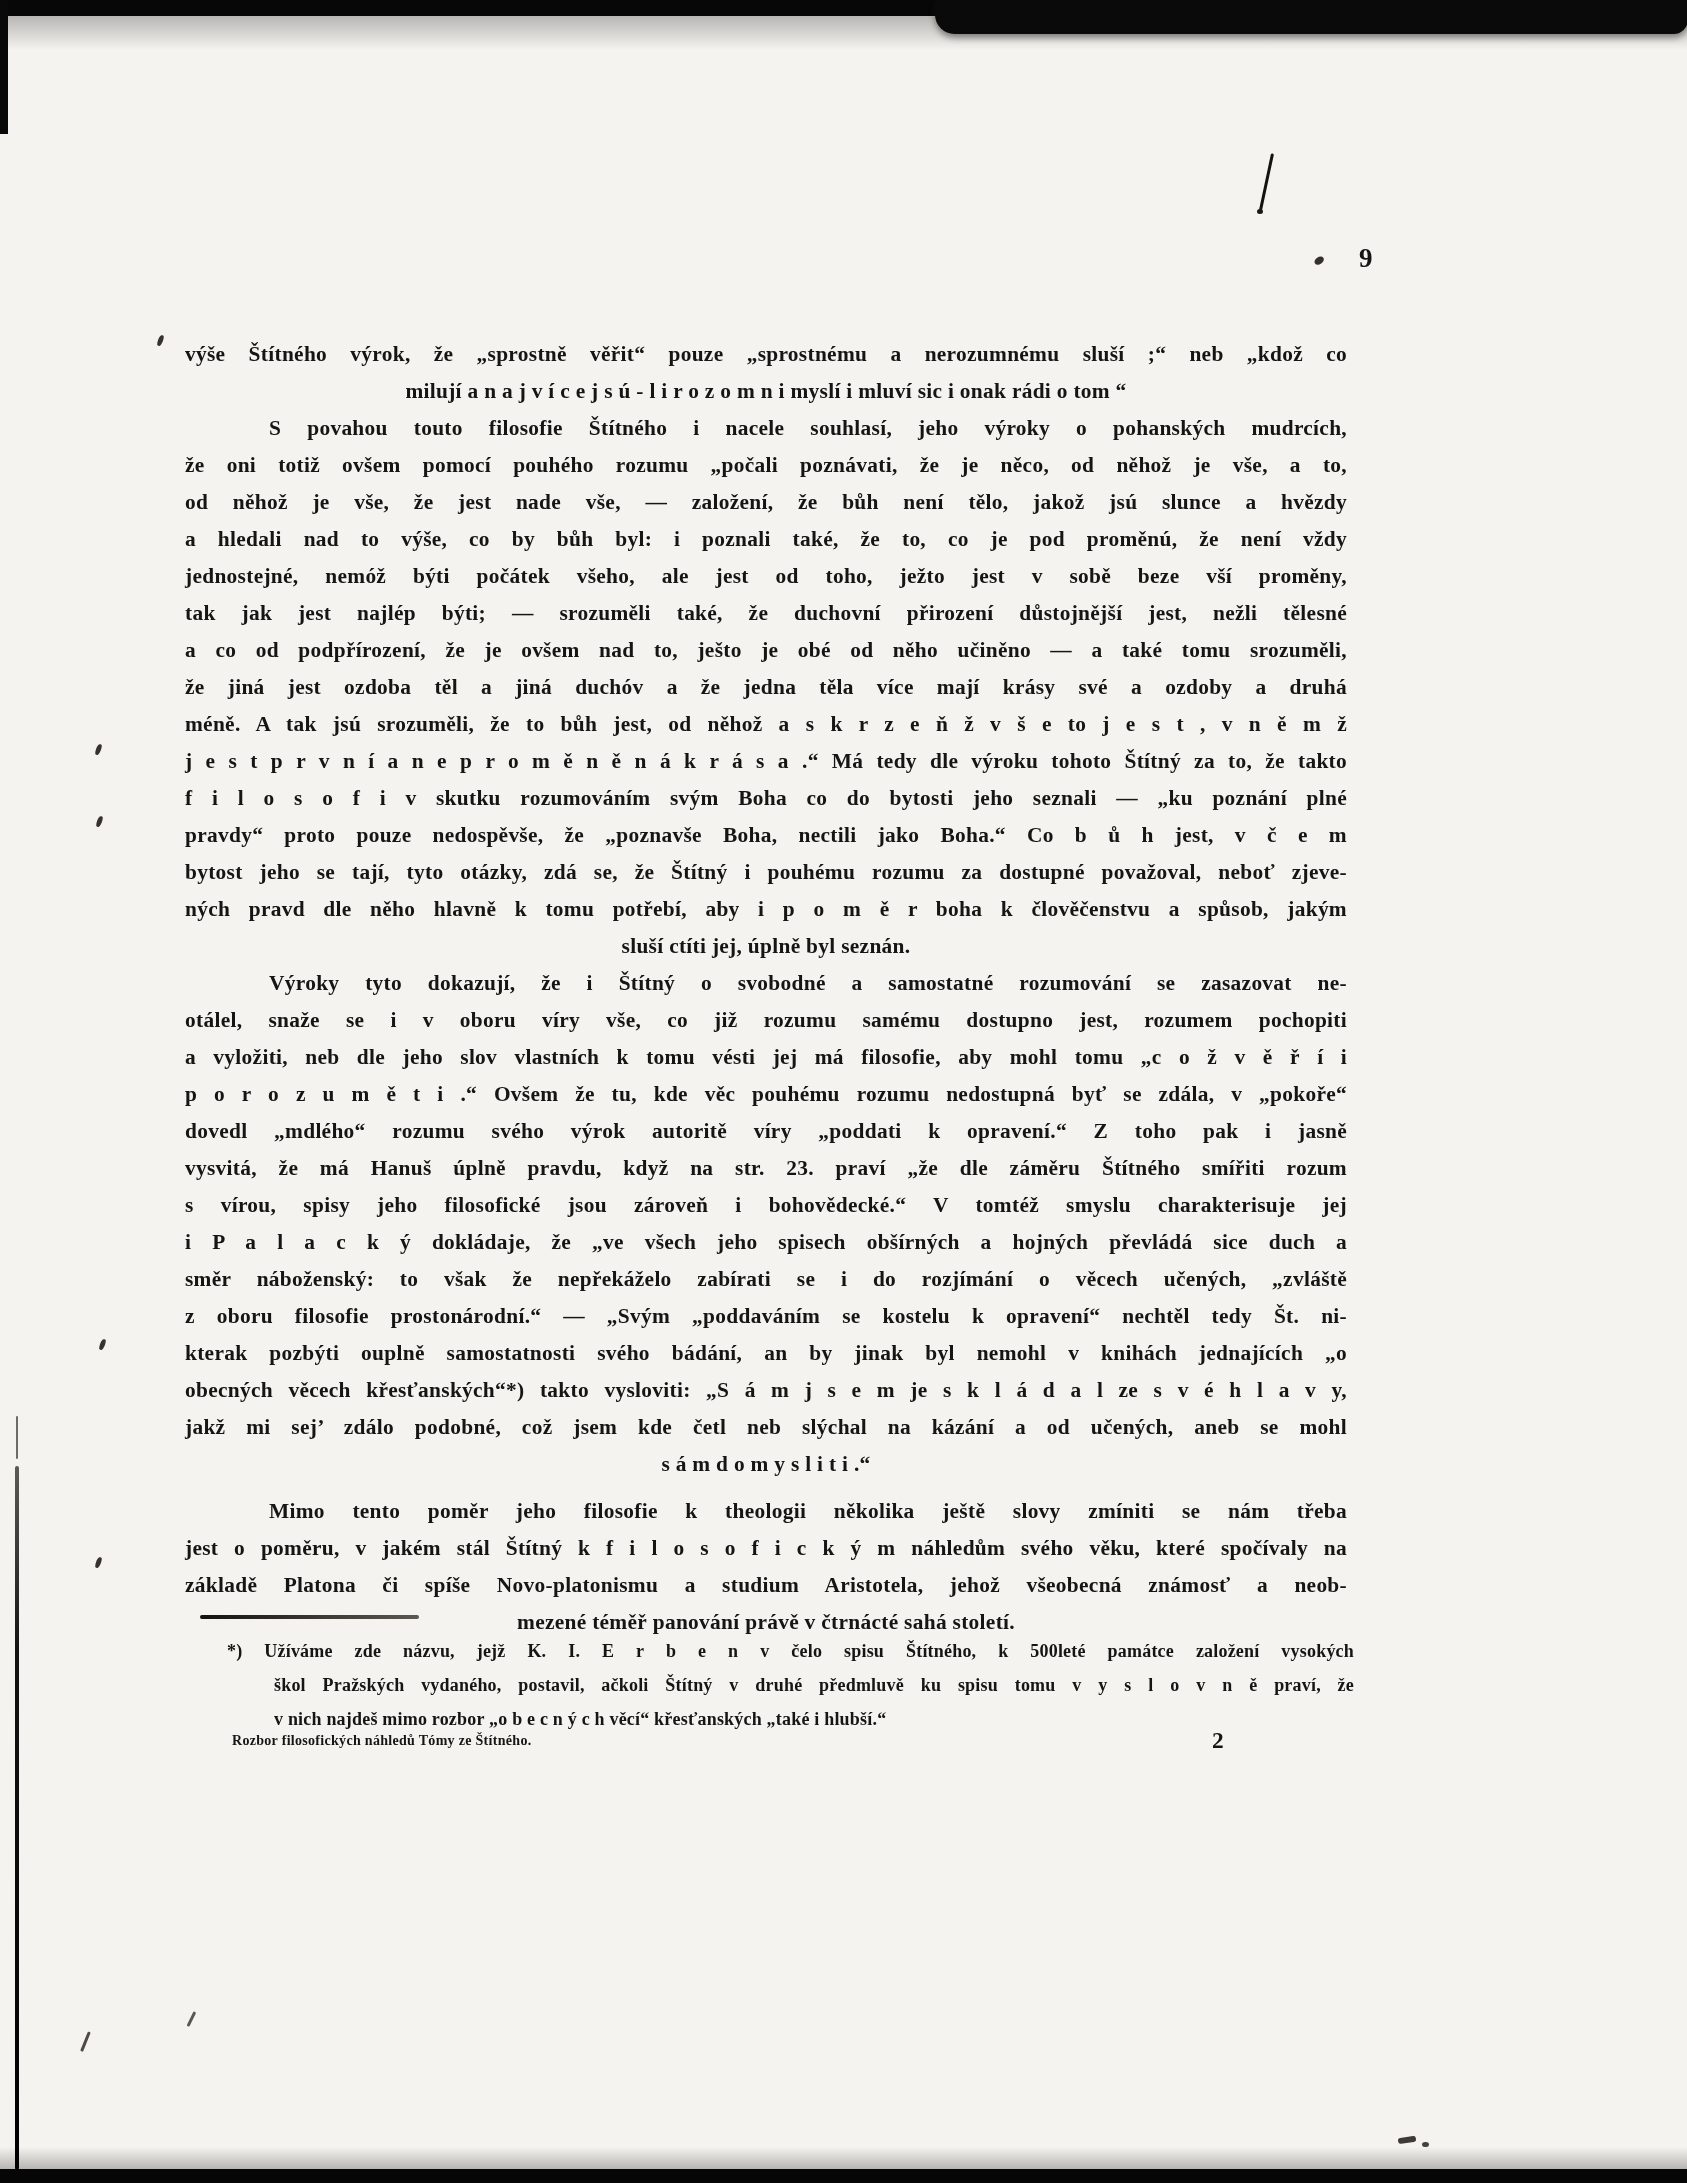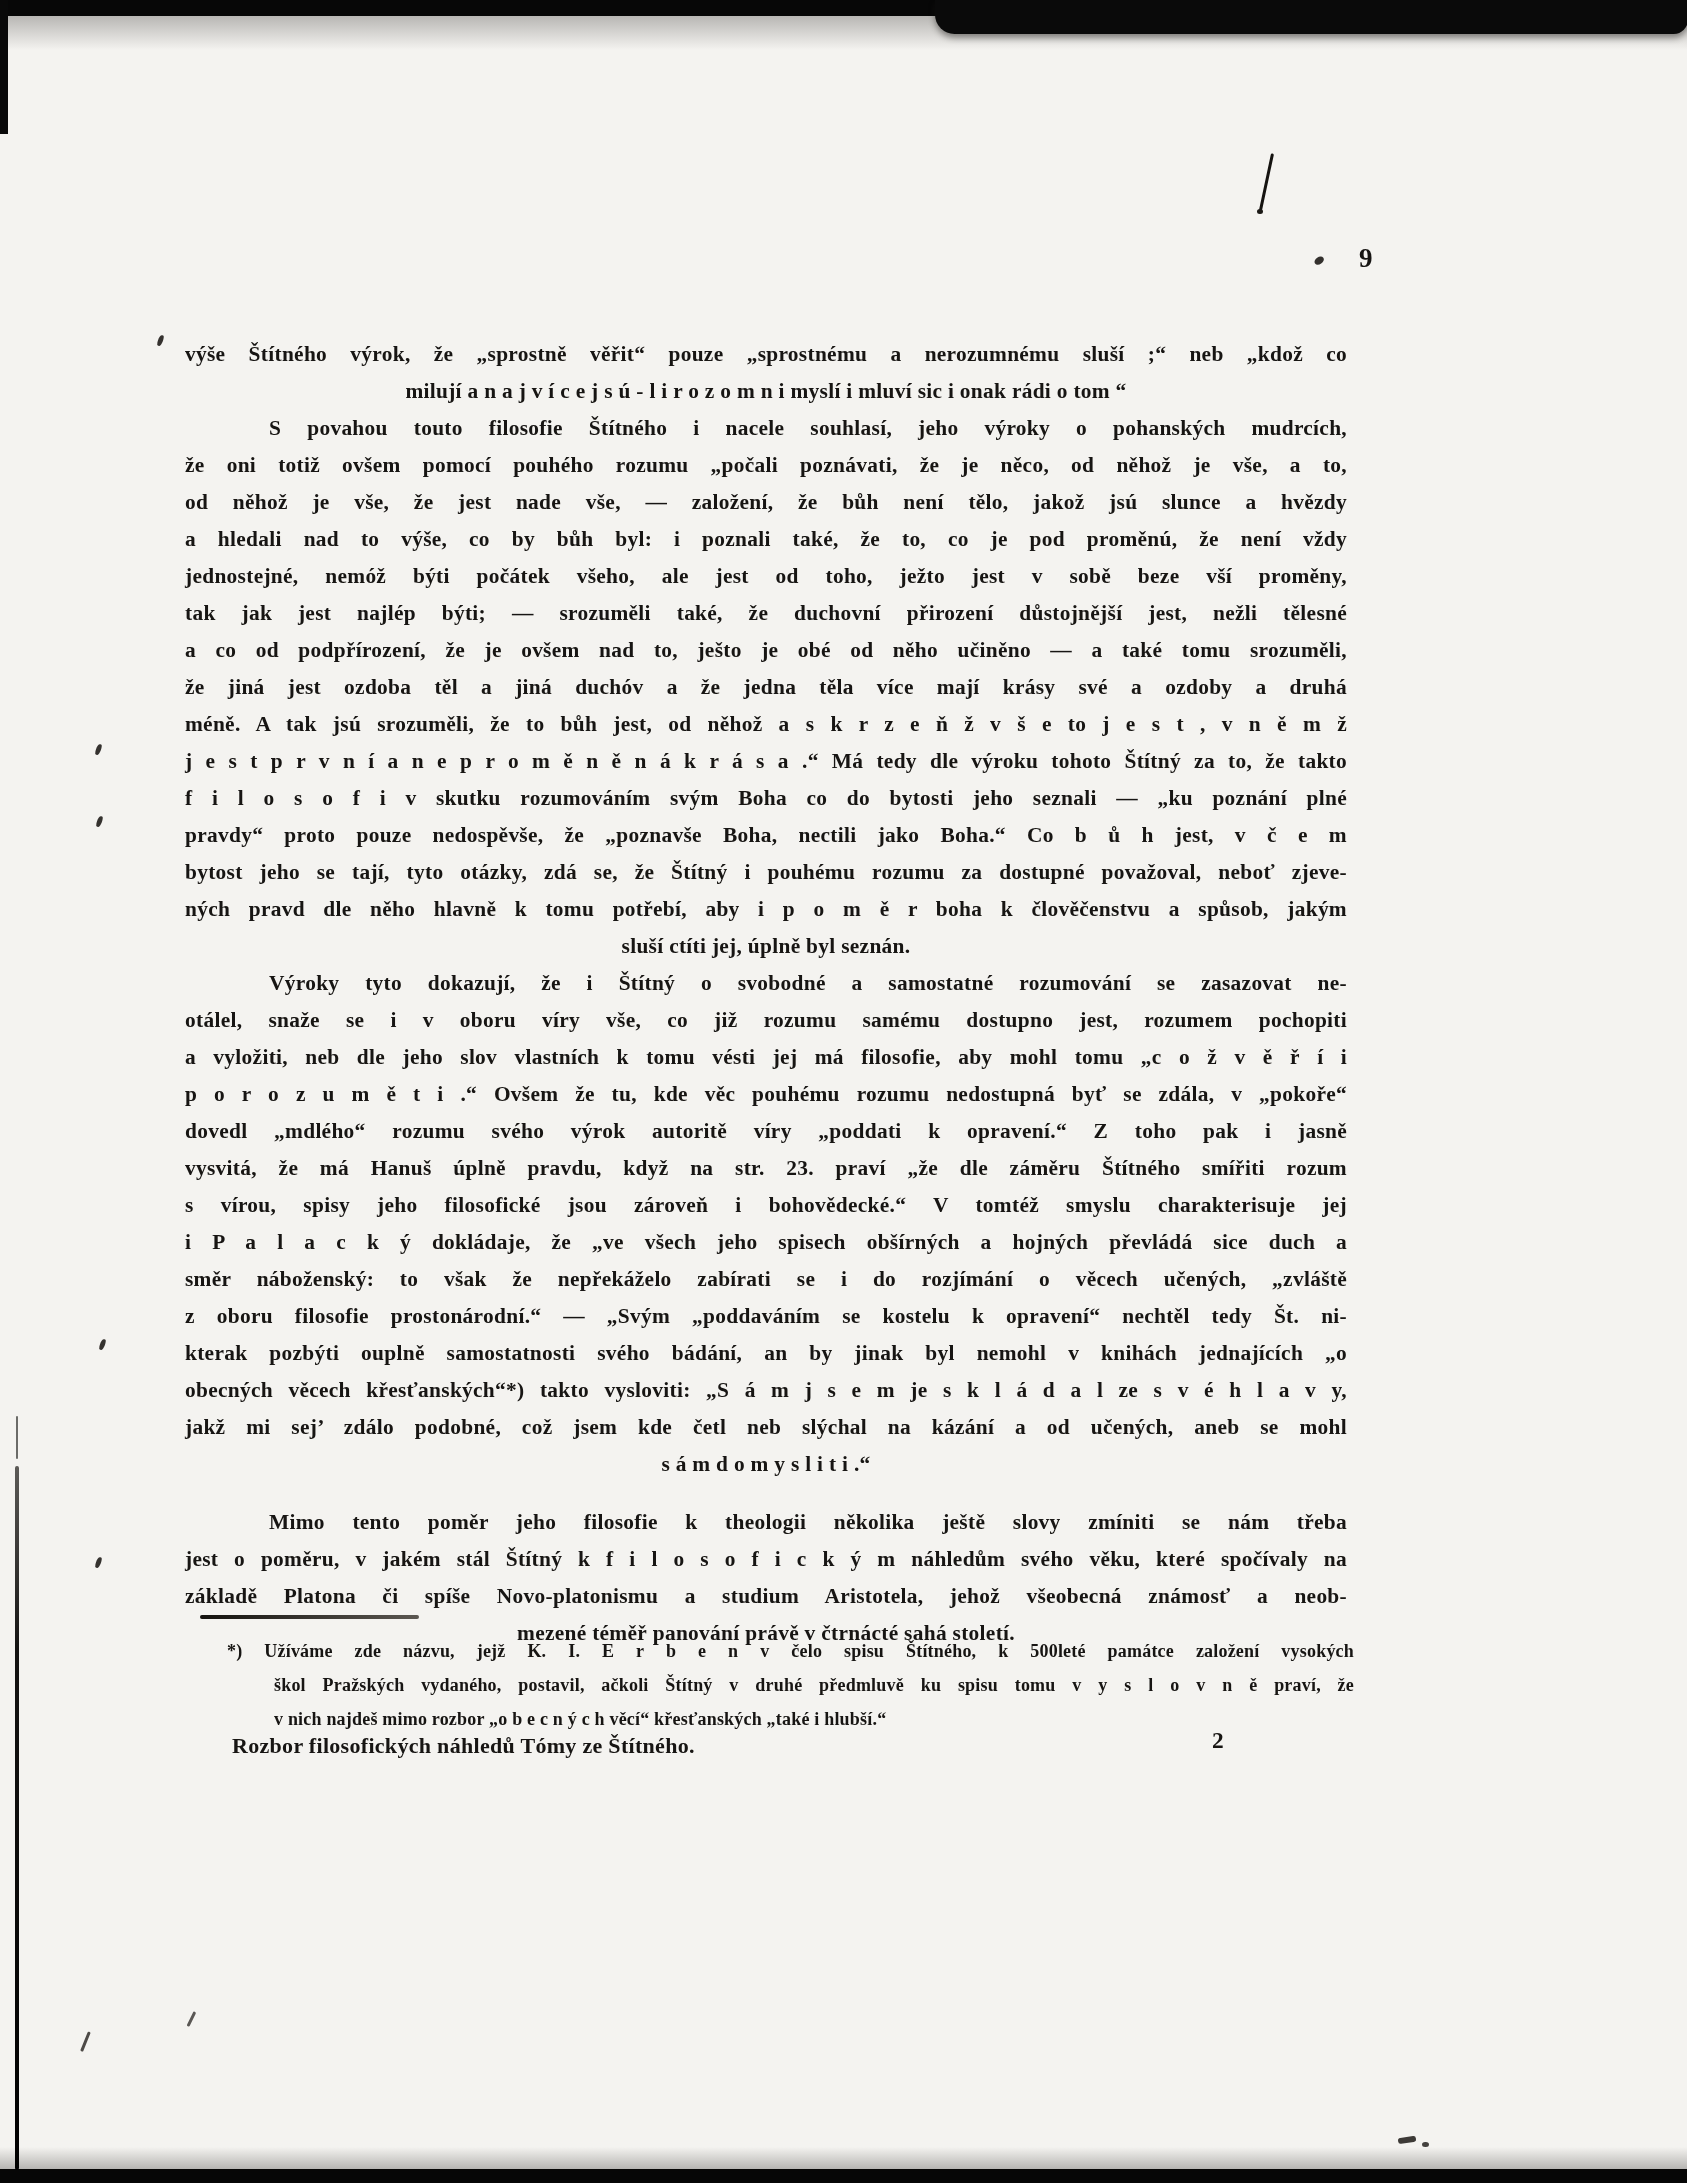--- a/index.html
+++ b/index.html
@@ -41,28 +41,28 @@
   .sl2{left:190px;top:2011px;height:15.6px;transform:rotate(26deg);background:#5a5754;}
   .dash-br{position:absolute;left:1398px;top:2137px;width:17.5px;height:5.8px;background:#3d3a37;
     border-radius:2.6px;transform:rotate(-8deg);}
   .dot-br{position:absolute;left:1422px;top:2142px;width:6.5px;height:5.2px;background:#44413e;border-radius:50%;}
   
   .page-number{position:absolute;left:1359px;top:243px;font-size:27px;letter-spacing:0.6px;}
   .body-text{position:absolute;left:185px;top:336px;width:1162px;font-size:21.4px;letter-spacing:0.3px;}
   .line{height:37px;line-height:37px;white-space:normal;overflow:visible;text-align:center;}
   .line.justify{text-align:justify;text-align-last:justify;}
   .line.indent{padding-left:84px;}
-  .paragraph.gap{margin-top:21px;}
+  .paragraph.gap{margin-top:10px;}
   .footnote-separator{position:absolute;left:200px;top:1615px;width:219px;height:3.9px;
     background:linear-gradient(90deg,#15130f,#5b5751);border-radius:1.9px;}
   .footnote{position:absolute;left:211px;top:1634px;width:1143px;font-size:18px;letter-spacing:0.2px;}
   .fn-line{height:34px;line-height:34px;margin-left:16px;}
   .fn-line.justify{text-align:justify;text-align-last:justify;}
   .fn-line.cont{padding-left:47px;}
-  .signature-title{position:absolute;left:232px;top:1733px;font-size:22px;letter-spacing:0.3px;}
+  .signature-title{position:absolute;left:232px;top:1733px;font-size:14px;letter-spacing:0.3px;}
   .signature-number{position:absolute;left:1212px;top:1727px;font-size:23.4px;}
 </style>
 </head>
 <body>
 
 <div class="scan">
 
   <div class="top-bar"></div>
   <div class="top-shade"></div>
   <div class="top-bar-right"></div>

